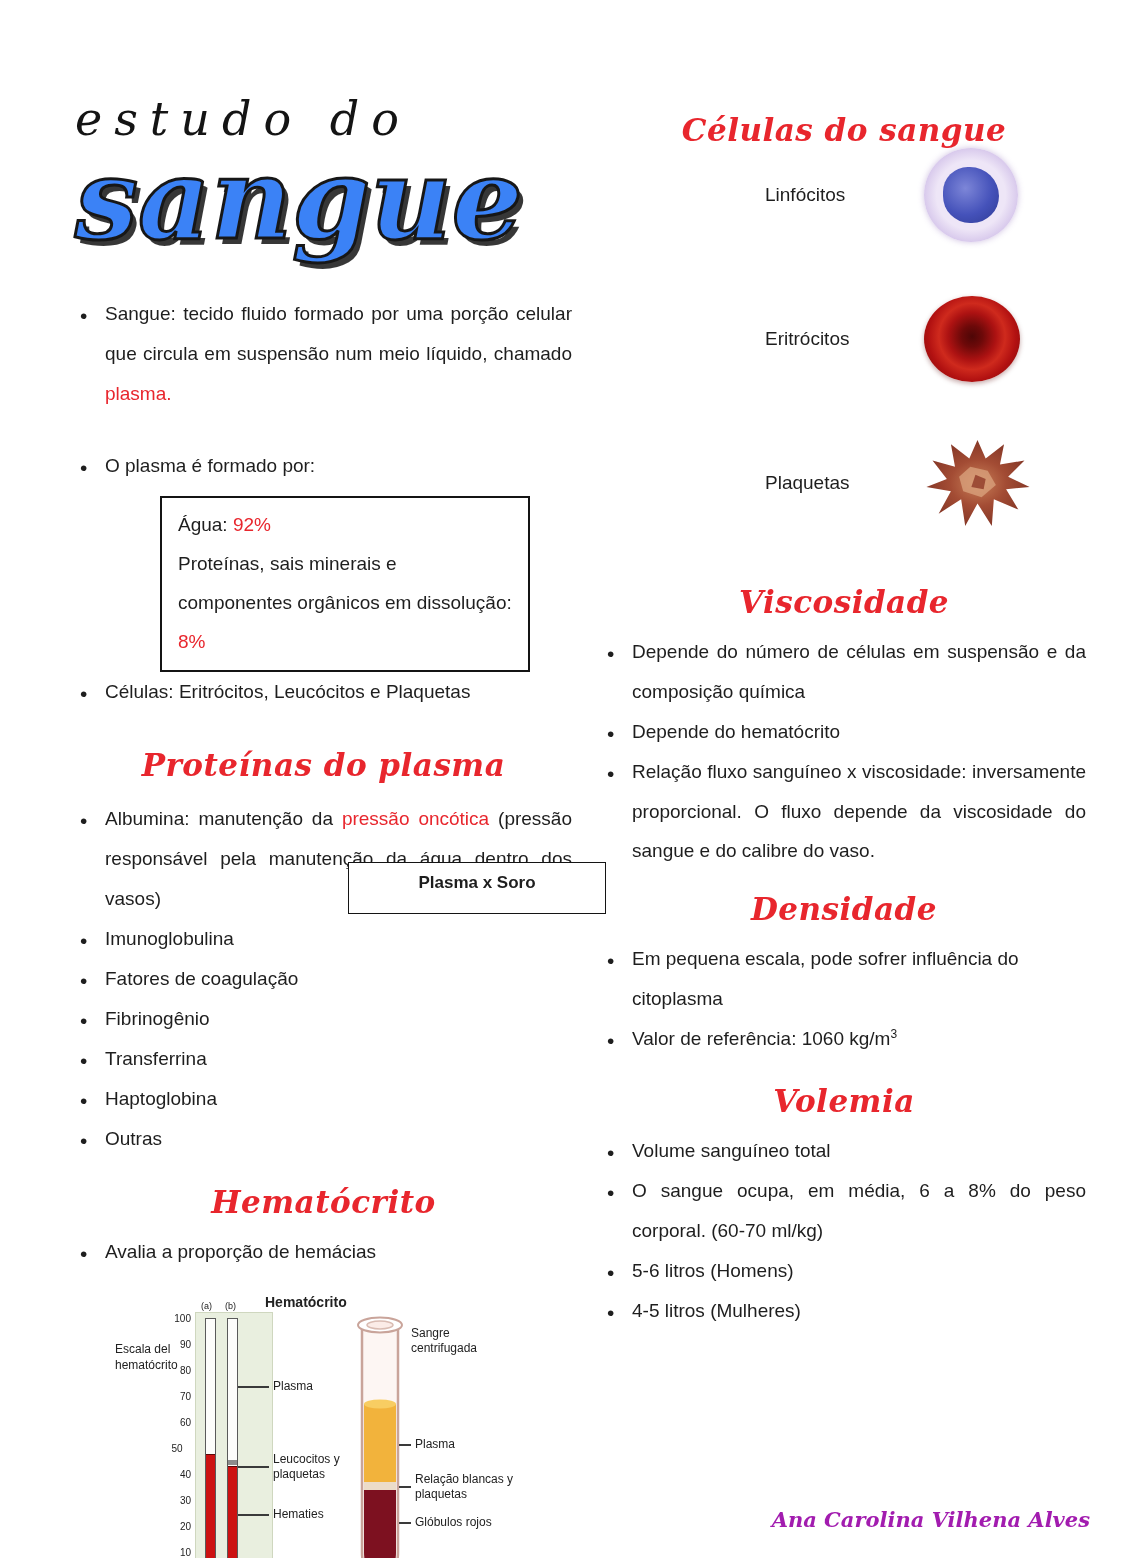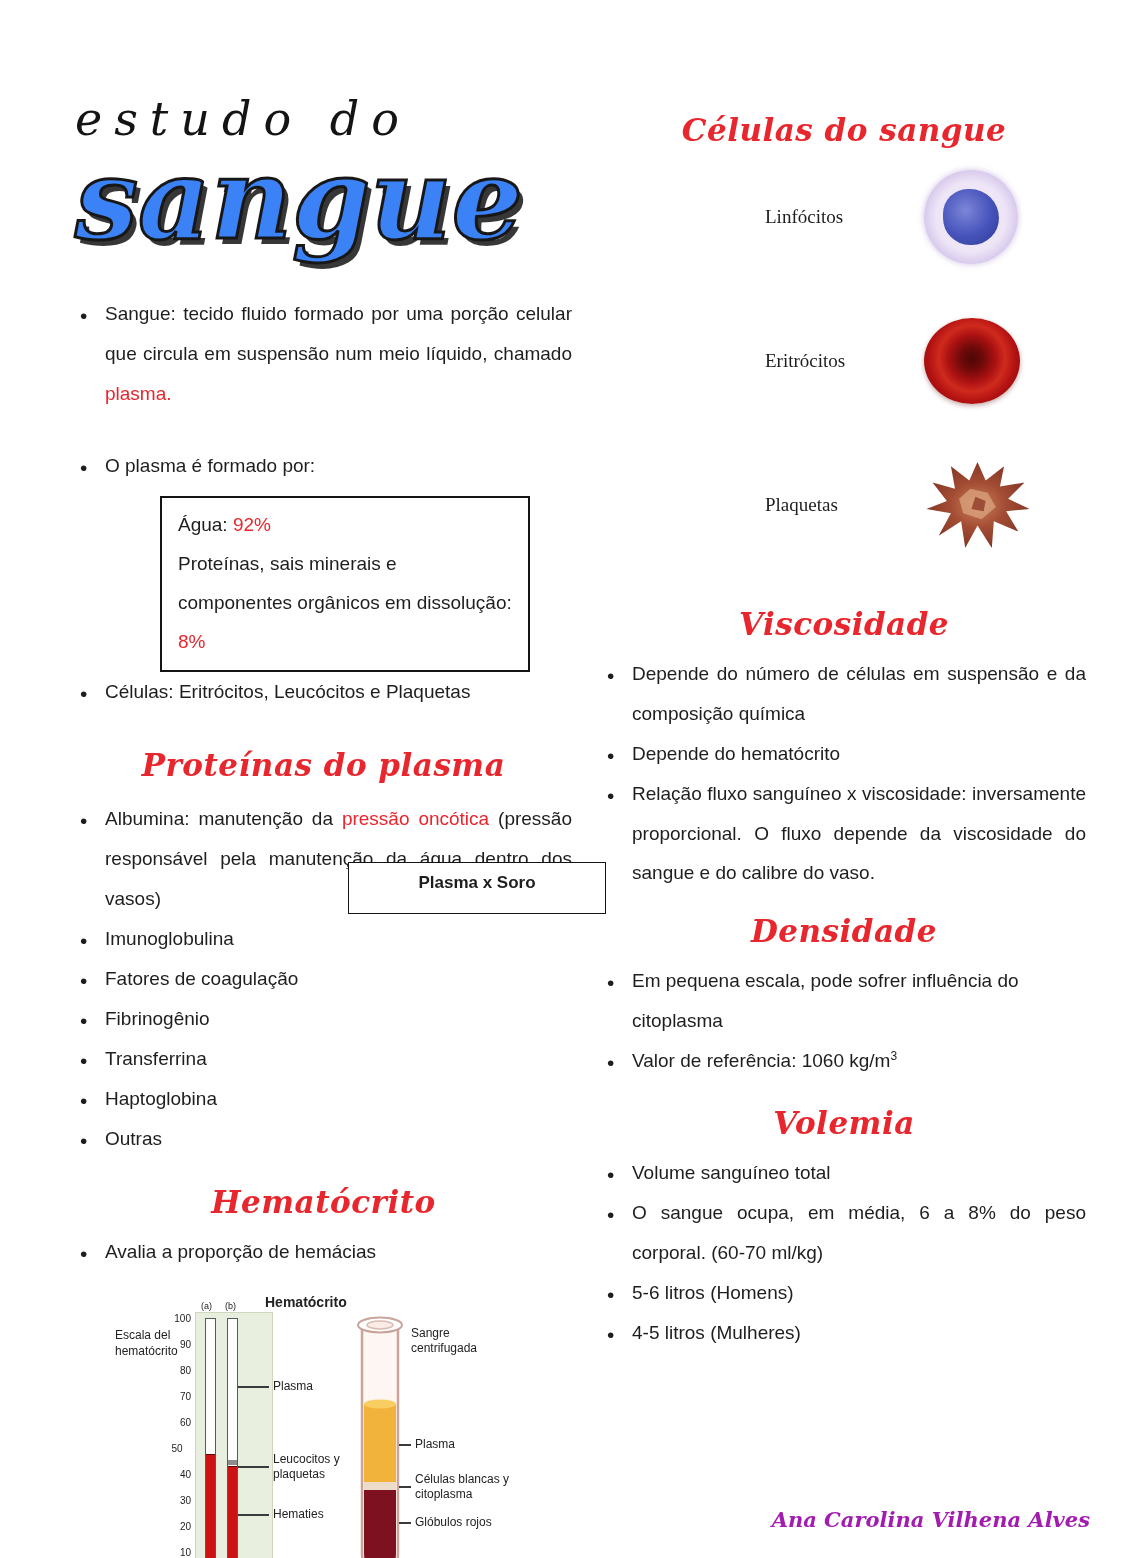--- a/index.html
+++ b/index.html
@@ -88,28 +88,27 @@
     width: 232px;
     border: 1.5px solid #141414;
     background: #fff;
     padding: 10px 12px 12px;
     z-index: 5;
   }
   .soro-title { font-weight: bold; font-size: 17px; text-align: center; margin-bottom: 8px; }
   .soro-body { font-size: 13.5px; line-height: 1.9; text-align: left; }
 
   
-  .heading-celulas { margin-bottom: 22px; }
+  .heading-celulas { }
   .cell-row {
     display: flex;
     align-items: center;
     padding-left: 163px;
     gap: 54px;
     margin-bottom: 54px;
-    font-family: Liberation Serif, serif;
   }
   .cell-label { font-size: 19px; min-width: 105px; }
 
   .lympho {
     width: 94px; height: 94px; border-radius: 50%;
     background: radial-gradient(circle at 50% 50%, #eee6f7 52%, #d4c4ea 74%, #b9a1da 88%, #ddd0ee 100%);
     position: relative;
     box-shadow: 0 0 6px rgba(150,120,190,0.45);
   }
   .lympho-nucleus {
@@ -219,21 +218,21 @@
 
     <h2 class="script-heading heading-hematocrito">Hematócrito</h2>
 
     <ul class="bullets">
       <li>Avalia a proporção de hemácias</li>
     </ul>
 
     <div class="hema-figure">
       <div class="fig-abs fig-title" style="left:150px; top:0;">Hematócrito</div>
 
-      <div class="fig-abs" style="left:0; top:34px; width:78px; font-size:12px; line-height:1.3;">Escala del hematócrito</div>
+      <div class="fig-abs" style="left:0; top:48px; width:78px; font-size:12px; line-height:1.3;">Escala del hematócrito</div>
 
       <div class="fig-abs green-panel" style="left:80px; top:18px; width:76px; height:278px;"></div>
 
       <span class="tick" style="left:48px; top:20px;">100</span>
       <span class="tick" style="left:48px; top:46px;">90</span>
       <span class="tick" style="left:48px; top:72px;">80</span>
       <span class="tick" style="left:48px; top:98px;">70</span>
       <span class="tick" style="left:48px; top:124px;">60</span>
       <span class="tick" style="left:48px; top:150px;text-align:center;">50</span>
       <span class="tick" style="left:48px; top:176px;">40</span>
@@ -267,21 +266,21 @@
         <rect x="14" y="172" width="32" height="8" fill="#ecdcc9"></rect>
         <path d="M14,180 L46,180 L46,242 Q46,264 30,264 Q14,264 14,242 Z" fill="#7d1120"></path>
         <ellipse cx="30" cy="15" rx="22" ry="7.5" fill="#ffffff" stroke="#c9a49a" stroke-width="2"></ellipse>
         <ellipse cx="30" cy="15" rx="13" ry="4" fill="#fbece7" stroke="#d9bcb2" stroke-width="1.5"></ellipse>
       </svg>
 
       <div class="fig-label" style="left:296px; top:32px; width:100px;">Sangre centrifugada</div>
       <div class="conn" style="left:284px; top:150px; width:12px;"></div>
       <div class="fig-label" style="left:300px; top:143px;">Plasma</div>
       <div class="conn" style="left:284px; top:192px; width:12px;"></div>
-      <div class="fig-label" style="left:300px; top:178px; width:108px;">Células blancas y citoplasma</div>
+      <div class="fig-label" style="left:300px; top:178px; width:108px;">Relação blancas y plaquetas</div>
       <div class="conn" style="left:284px; top:228px; width:12px;"></div>
       <div class="fig-label" style="left:300px; top:221px; width:110px;">Glóbulos rojos</div>
     </div>
   </section>
 
   <aside class="soro-box">
     <div class="soro-title">Plasma x Soro</div>
   </aside>
 
   <section class="col-right">

